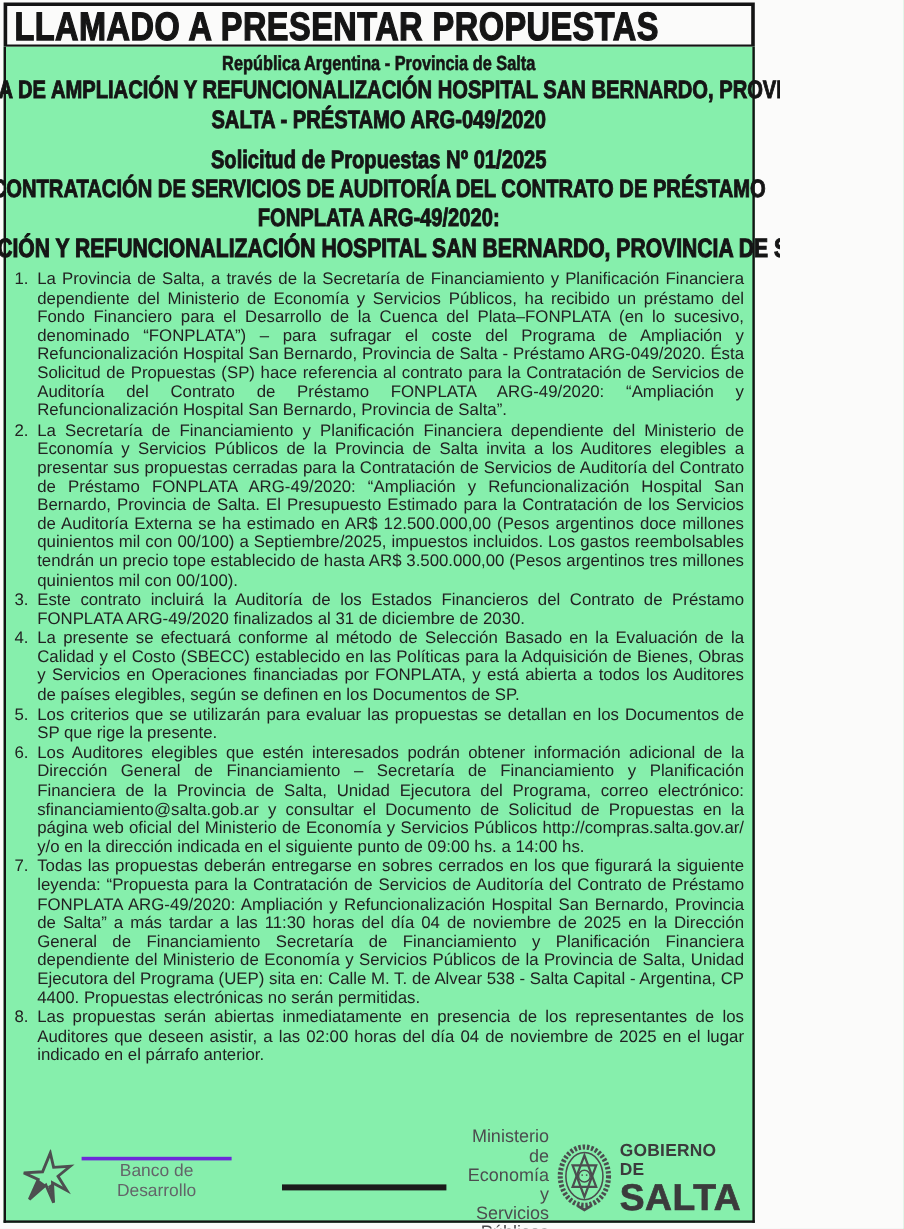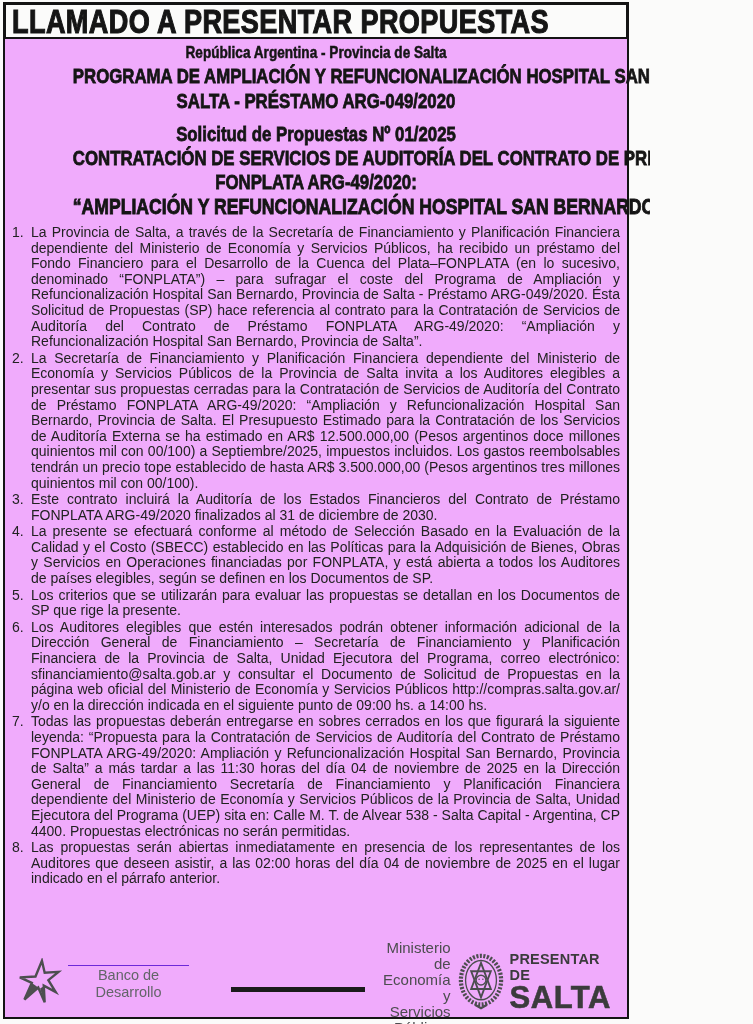--- a/index.html
+++ b/index.html
@@ -36,23 +36,24 @@
     letter-spacing: 0.5px;
     color: #151515;
     -webkit-text-stroke: 1.1px #151515;
   }
   
   .frame {
     border: 2px solid #141414;
     border-top: none;
     height: 980px;
     padding: 4px 7px 0 7px;
-    background: #f0abfc;
+    background: #86efac;
     display: flex;
     flex-direction: column;
+    align-items: center;
   }
   .headings { text-align: center; color: #151515; }
   .hline {
     display: block;
     white-space: nowrap;
     transform: scaleX(0.80);
     transform-origin: center;
     font-weight: bold;
   }
   .h-rep    { font-size: 17px; line-height: 20px; -webkit-text-stroke: 0.5px #151515; }
@@ -82,21 +83,21 @@
     padding-bottom: 4px;
   }
   .fonplata { display: flex; align-items: center; margin-left: 6px; }
   .fonplata-star { width: 46px; height: 48px; flex: 0 0 auto; }
   .fonplata-textblock { margin-left: 4px; text-align: center; }
   .fonplata-name {
     font-size: 29px; font-weight: bold; letter-spacing: 1.5px;
     color: #4d4e50; line-height: 30px;
   }
   .fonplata-tagline {
-    border-top: 1px solid #6d28d9;
+    border-top: 3px solid #6d28d9;
     margin-top: 1px; padding-top: 1px;
     font-size: 14.5px; color: #636569; line-height: 17px;
   }
   .divider-bar {
     width: 142px; height: 5px; background: #1b1b1b;
     margin-left: 42px; margin-top: 14px;
   }
   .ministerio {
     margin-left: 18px;
     text-align: right;
@@ -192,19 +193,19 @@
         <ellipse cx="25" cy="29" rx="16.5" ry="21" fill="none" stroke="#4c4d4f" stroke-width="1.4"></ellipse>
         <path d="M25 10.5 L35.5 38.5 L14.5 38.5 Z" fill="none" stroke="#4c4d4f" stroke-width="2"></path>
         <path d="M25 47.5 L14.5 19.5 L35.5 19.5 Z" fill="none" stroke="#4c4d4f" stroke-width="2"></path>
         <circle cx="25" cy="29" r="5.2" fill="none" stroke="#4c4d4f" stroke-width="1.4"></circle>
         <circle cx="23" cy="28" r="0.8" fill="#4c4d4f"></circle>
         <circle cx="27" cy="28" r="0.8" fill="#4c4d4f"></circle>
         <path d="M19 55.5 L25 59 L31 55.5" fill="none" stroke="#4c4d4f" stroke-width="2.4"></path>
       </svg>
 
       <div class="gobierno">
-        <div class="gob-line1">PRESENTAR DE</div>
+        <div class="gob-line1">GOBIERNO DE</div>
         <div class="gob-line2">SALTA</div>
       </div>
 
     </div>
   </div>
 </div>
 
 </body></html>

